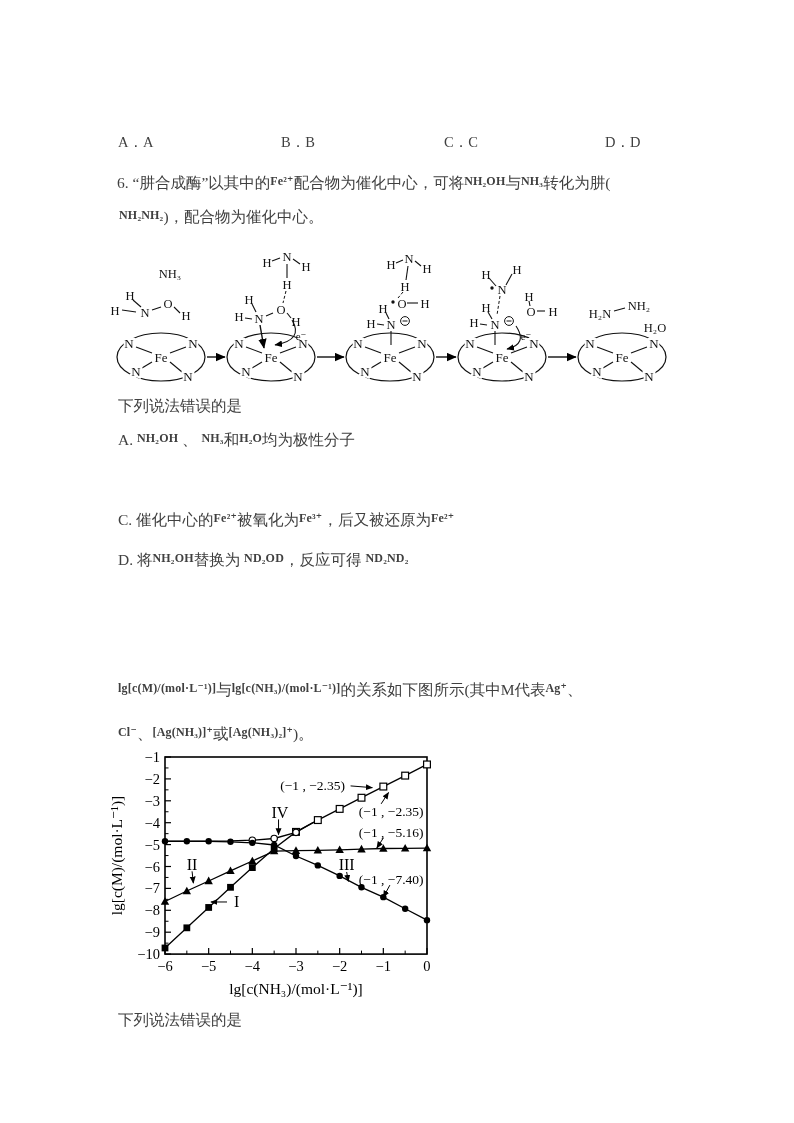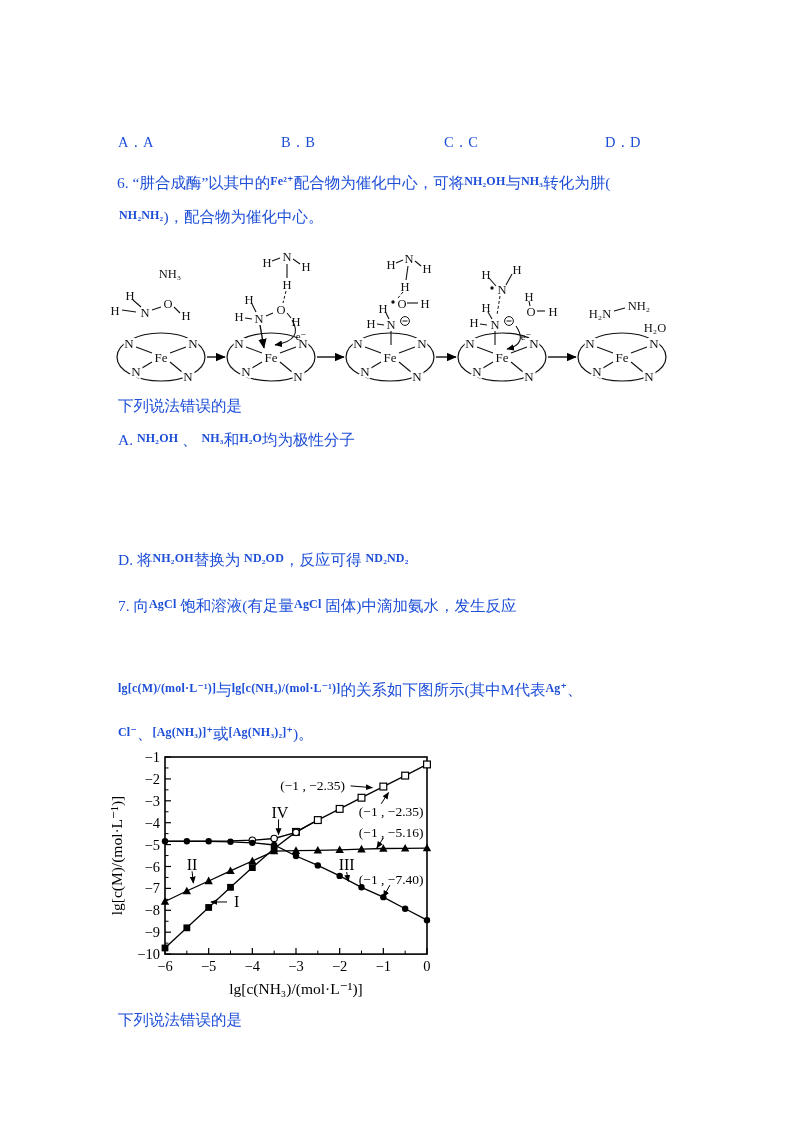--- a/index.html
+++ b/index.html
@@ -1,17 +1,17 @@
 <!DOCTYPE html>
 <html><head>
 <meta charset="utf-8">
 <style>
   html,body{margin:0;padding:0;background:#fff;}
   .page{position:relative;width:794px;height:1123px;background:#ffffff;overflow:hidden;
-        font-family:"Liberation Serif","DejaVu Serif",serif;color:#1d4ed8;}
+        font-family:"Liberation Serif","DejaVu Serif",serif;color:#404040;}
   .trow{position:absolute;white-space:nowrap;font-size:15.5px;line-height:27px;}
   .trow .fm{font-weight:700;font-size:12px;position:relative;top:-3px;letter-spacing:.2px;
             font-family:"Liberation Serif","DejaVu Serif",serif;}
   .ans{position:absolute;font-size:14.5px;white-space:nowrap;}
   svg text{font-family:"Liberation Serif","DejaVu Serif",serif;}
 </style>
 </head>
 <body>
 
 <div class="page">
@@ -157,23 +157,23 @@
       <line x1="107" y1="114" x2="125" y2="114" stroke="#111" stroke-width="1.4" marker-end="url(#mah)"></line>
       <line x1="217" y1="114" x2="244" y2="114" stroke="#111" stroke-width="1.4" marker-end="url(#mah)"></line>
       <line x1="336" y1="114" x2="356" y2="114" stroke="#111" stroke-width="1.4" marker-end="url(#mah)"></line>
       <line x1="448" y1="114" x2="476" y2="114" stroke="#111" stroke-width="1.4" marker-end="url(#mah)"></line>
       <path d="M192,77 Q204,97 175,102" fill="none" stroke="#111" stroke-width="1.1" marker-end="url(#mah)"></path>
       <path d="M416,83 Q428,101 407,106" fill="none" stroke="#111" stroke-width="1.1" marker-end="url(#mah)"></path>
     </svg>
 
   <div class="trow" style="left:118px;top:392px">下列说法错误的是</div>
   <div class="trow" style="left:118px;top:426px"><span>A.  </span><span class="fm">NH₂OH</span><span> 、 </span><span class="fm">NH₃</span><span>和</span><span class="fm">H₂O</span><span>均为极性分子</span></div>
+  <div class="trow" style="left:118px;top:506px"><span>C.  催化中心的</span><span class="fm">Fe²⁺</span><span>被氧化为</span><span class="fm">Fe³⁺</span><span>，后又被还原为</span><span class="fm">Fe²⁺</span></div>
   <div class="trow" style="left:118px;top:546px"><span>D.  将</span><span class="fm">NH₂OH</span><span>替换为 </span><span class="fm">ND₂OD</span><span>，反应可得 </span><span class="fm">ND₂ND₂</span></div>
 
-  <div class="trow" style="left:118px;top:592px"><span>7.  向</span><span class="fm">AgCl</span><span> 饱和溶液(有足量</span><span class="fm">AgCl</span><span> 固体)中滴加氨水，发生反应</span></div>
   <div class="trow" style="left:118px;top:676px"><span class="fm">lg[c(M)/(mol·L⁻¹)]</span><span>与</span><span class="fm">lg[c(NH₃)/(mol·L⁻¹)]</span><span>的关系如下图所示(其中M代表</span><span class="fm">Ag⁺</span><span>、</span></div>
   <div class="trow" style="left:118px;top:720px"><span class="fm">Cl⁻</span><span>、</span><span class="fm">[Ag(NH₃)]⁺</span><span>或</span><span class="fm">[Ag(NH₃)₂]⁺</span><span>)。</span></div>
 
   <svg id="chart-svg" width="370" height="260" style="position:absolute;left:100px;top:748px">
       <defs>
         <marker id="cah" markerWidth="8" markerHeight="7" refX="6.5" refY="3" orient="auto">
           <path d="M0,0 L7,3 L0,6 Z" fill="#000"></path>
         </marker>
       </defs>
       <rect x="65" y="9" width="261.996" height="197.1" fill="none" stroke="#000" stroke-width="1.6"></rect>

